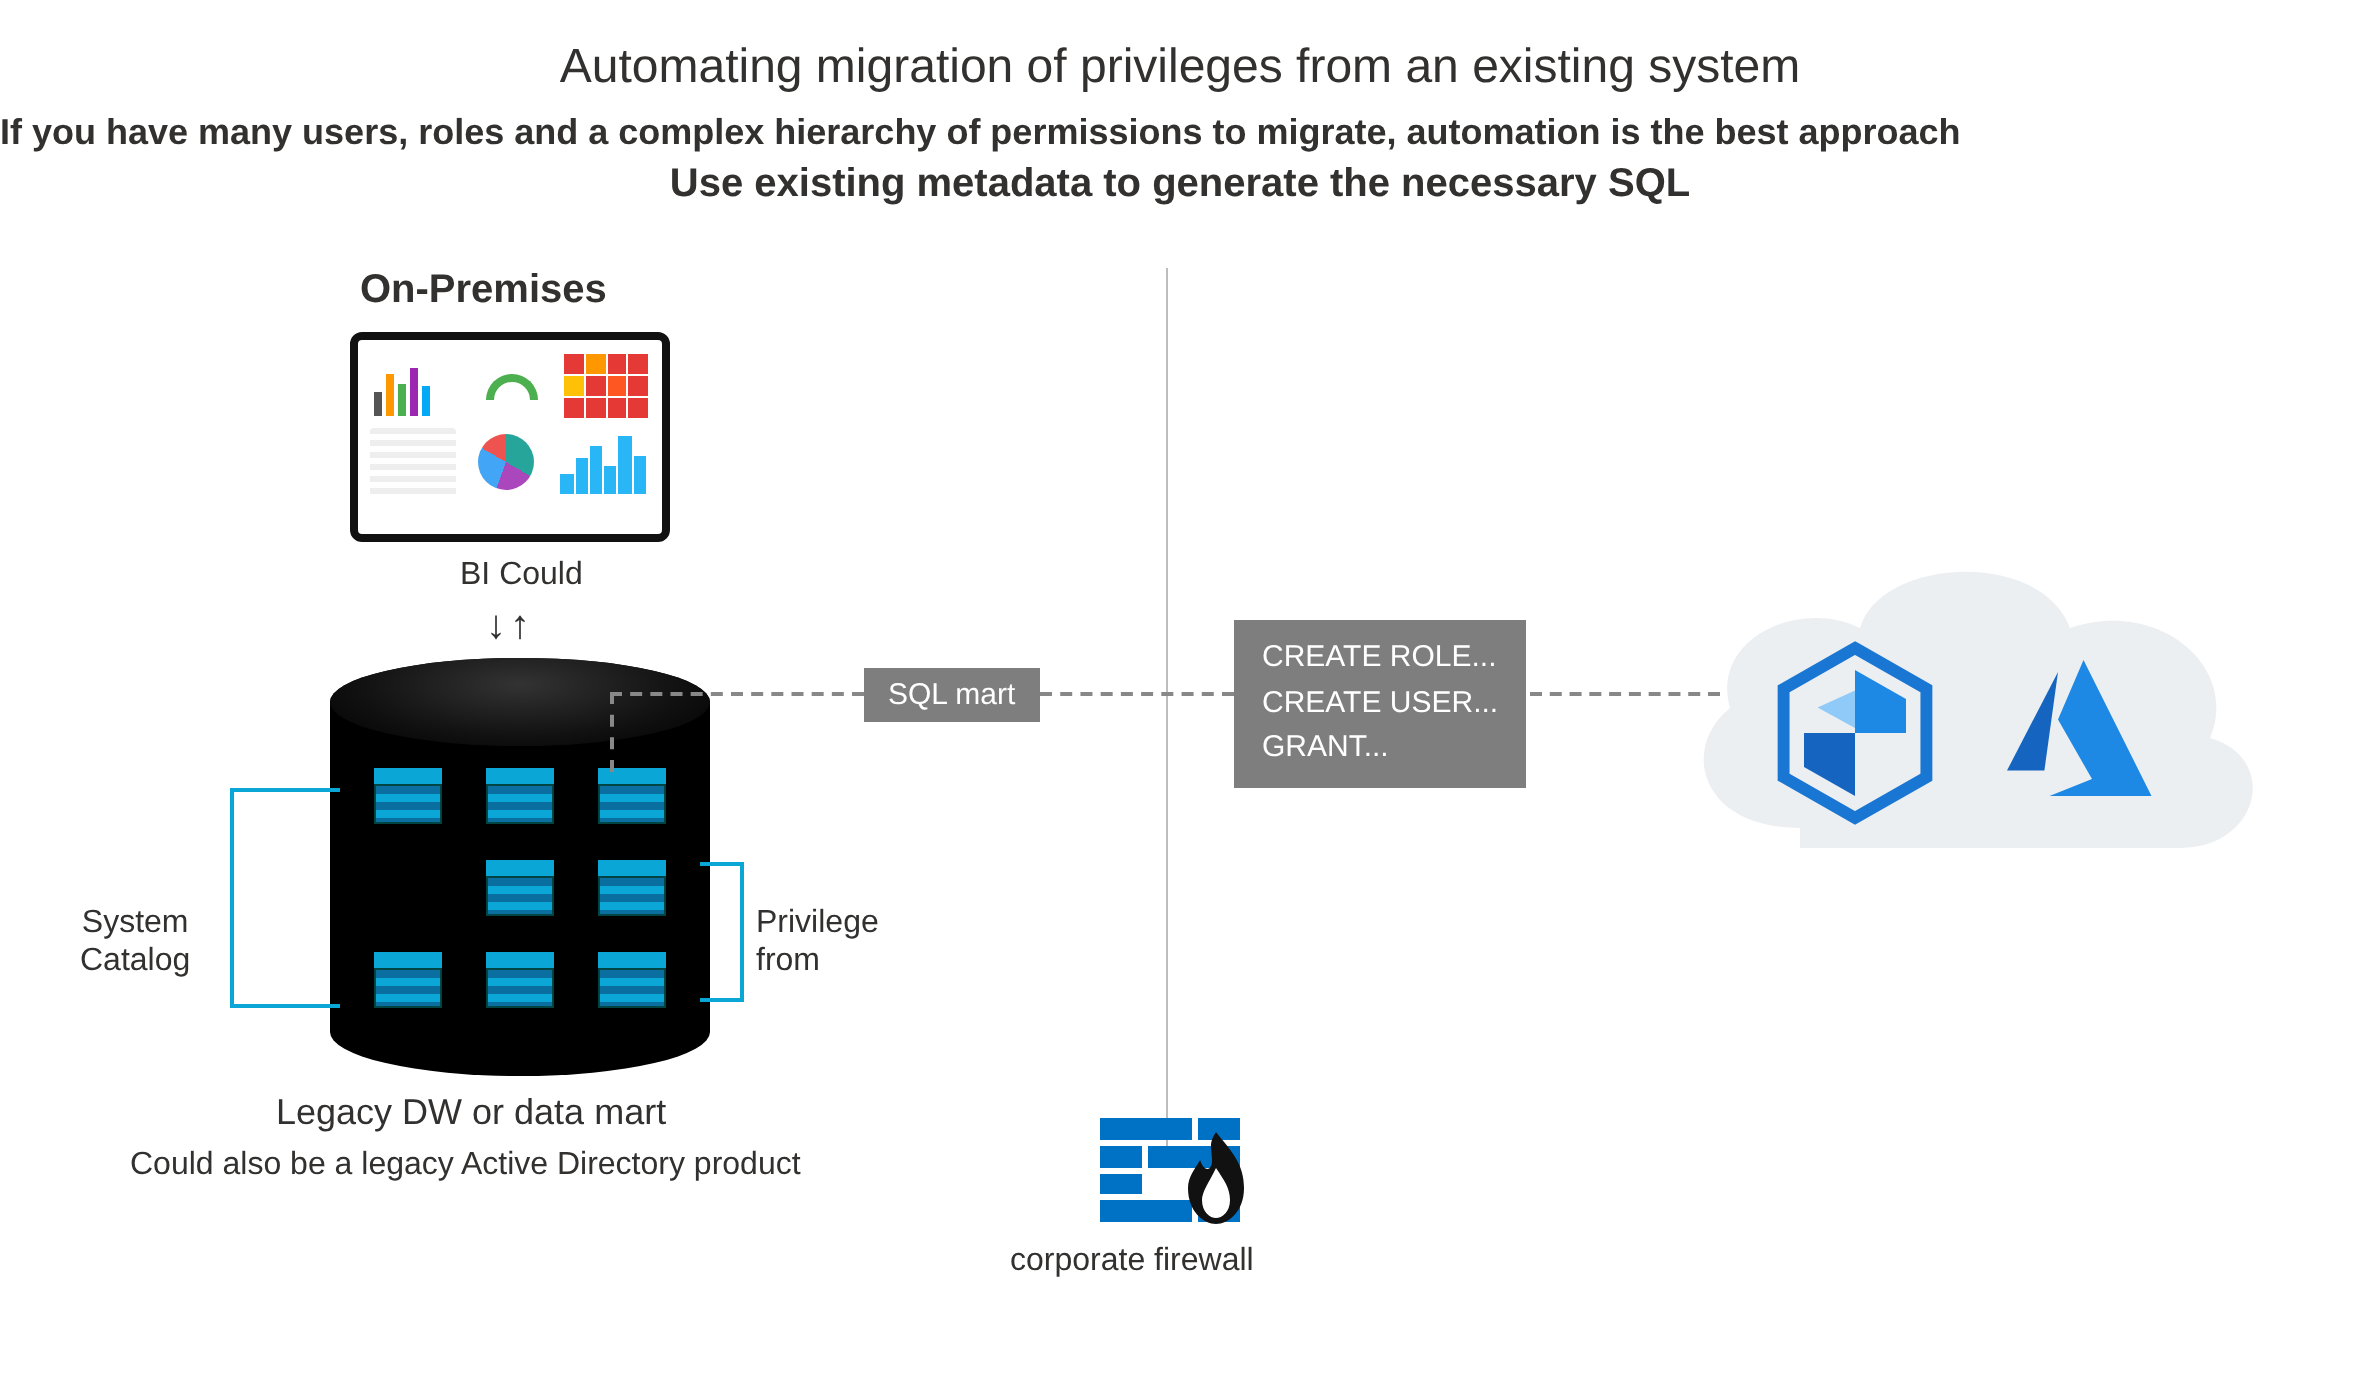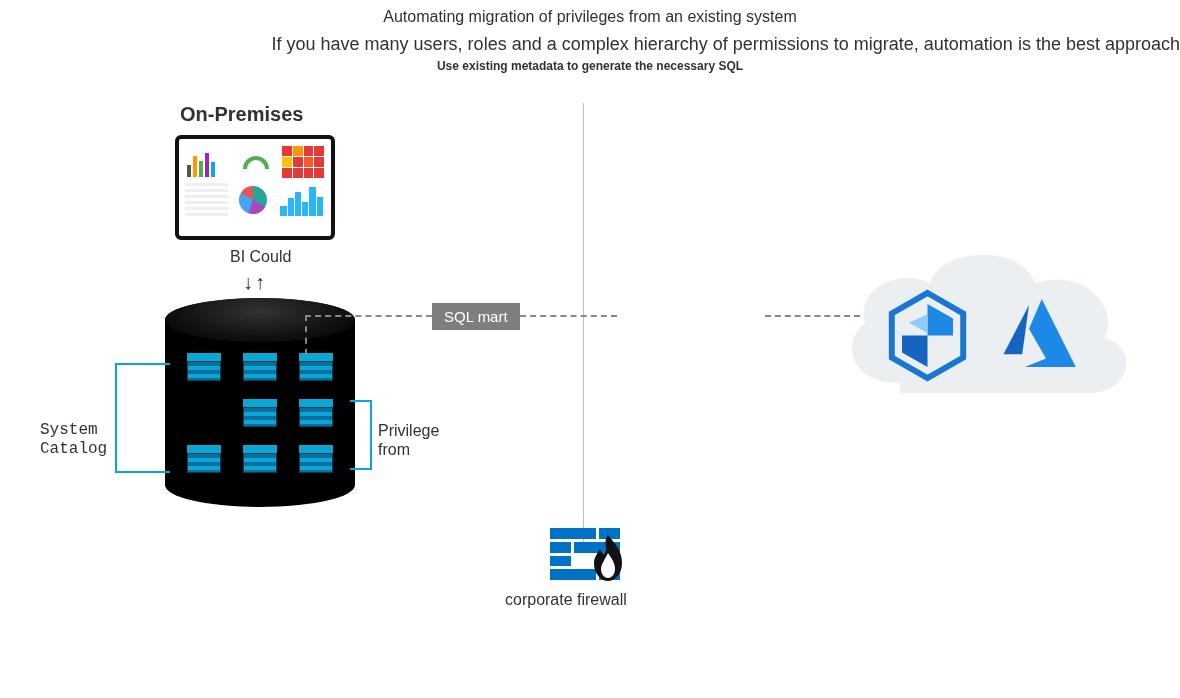--- a/index.html
+++ b/index.html
@@ -6,33 +6,33 @@
   body {
     font-family: "Segoe UI", Arial, sans-serif;
     background: #fff;
     width: 1180px;
     height: 698px;
     position: relative;
     color: #323130;
   }
   .title {
     text-align: center;
-    font-size: 16px;
+    font-size: 24px;
     font-weight: 400;
-    padding-top: 8px;
+    padding-top: 20px;
   }
   .subtitle1 {
-    text-align: right;
+    text-align: left;
     font-size: 18px;
-    font-weight: 400;
+    font-weight: 700;
     margin-top: 8px;
   }
   .subtitle2 {
     text-align: center;
-    font-size: 12px;
+    font-size: 20px;
     font-weight: 600;
     margin-top: 4px;
   }
   .canvas { position: relative; width: 100%; height: 560px; margin-top: 10px; }
   .onprem-label {
     position: absolute;
     left: 180px; top: 20px;
     font-size: 20px; font-weight: 600;
   }
   
@@ -99,21 +99,21 @@
   .cell .hdr { background:#0aa6d6; }
   .cell .rows { background:linear-gradient(#0a6fa0 0 0) 0 0/100% 4px,
                 linear-gradient(#0aa6d6 0 0) 0 4px/100% 4px,
                 linear-gradient(#0a6fa0 0 0) 0 8px/100% 4px,
                 linear-gradient(#0aa6d6 0 0) 0 12px/100% 4px,
                 linear-gradient(#0a6fa0 0 0) 0 16px/100% 4px;
                 background-repeat:no-repeat;
                 border:1px solid #044; }
   .db-grid .empty { visibility:hidden; }
 
-  .syscat { position:absolute; left:40px; top:338px; font-size:16px; text-align:left; line-height:1.2;font-family:Liberation Mono, monospace; }
+  .syscat { position:absolute; left:40px; top:338px; font-size:16px; text-align:center; line-height:1.2; }
   .privtypes { position:absolute; left:378px; top:338px; font-size:16px; line-height:1.2; }
   .legacy-label { position:absolute; left:138px; top:432px; font-size:18px; }
   .legacy-sub { position:absolute; left:65px; top:460px; font-size:16px; }
 
   
   .conn-left {
     position:absolute; border:2px solid #0aa6d6; border-right:none;
   }
   .conn-right {
     position:absolute; border:2px solid #0aa6d6; border-left:none;
@@ -258,35 +258,42 @@
   </div>
 
   <div class="conn-left" style="left:115px; top:280px; width:55px; height:110px;"></div>
   <div class="syscat" style="white-space:pre-line;">System
 Catalog</div>
 
   <div class="conn-right" style="left:350px; top:317px; width:22px; height:70px;"></div>
   <div class="privtypes" style="white-space:pre-line;">Privilege
 from</div>
 
+  <div class="legacy-label">Legacy DW or data mart</div>
+  <div class="legacy-sub">Could also be a legacy Active Directory product</div>
 
   <div class="fw-line"></div>
 
   <div class="dashline" style="left:298px; top:232px; width:134px; border-top:none;">
     
   </div>
 
   <div style="position:absolute; left:305px; top:233px; width:0; height:0;"></div>
   <div class="dashline" style="left:305px; top:232px; width:127px;"></div>
   <div style="position:absolute; left:305px; top:232px; height:40px; border-left:2px dashed #888;"></div>
 
   <div class="sql-box">SQL mart</div>
 
   <div class="dashline" style="left:520px; top:232px; width:97px;"></div>
 
+  <div class="stmt-box">
+    <div>CREATE ROLE...</div>
+    <div>CREATE USER...</div>
+    <div>GRANT...</div>
+  </div>
 
   <div class="dashline" style="left:765px; top:232px; width:95px;"></div>
 
   <div class="cloud">
     <svg class="cloud-shape" viewBox="0 0 320 190">
       <path d="M80 150 C 30 150 20 110 45 90 C 35 55 80 35 110 50 C 120 15 200 10 215 50 C 260 35 300 70 285 105 C 320 115 310 160 270 160 L 80 160 Z" fill="#eceff1" stroke="none"></path>
     </svg>
     <svg class="synapse-icon" viewBox="0 0 100 110">
       <polygon points="50,5 92,29 92,81 50,105 8,81 8,29" fill="none" stroke="#1976d2" stroke-width="7"></polygon>
       <path d="M50 18 L80 35 L80 55 L50 55 Z" fill="#1e88e5"></path>

